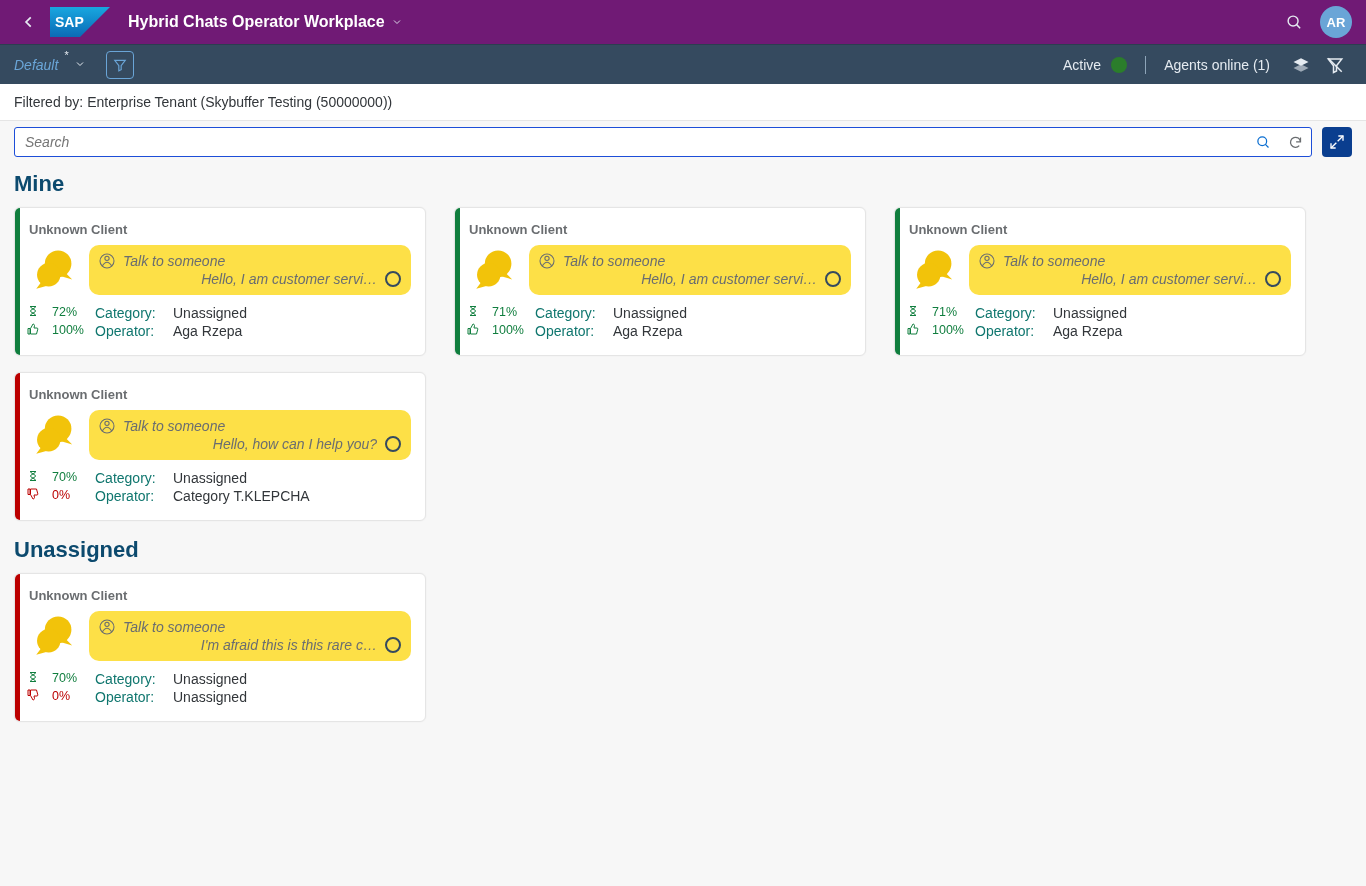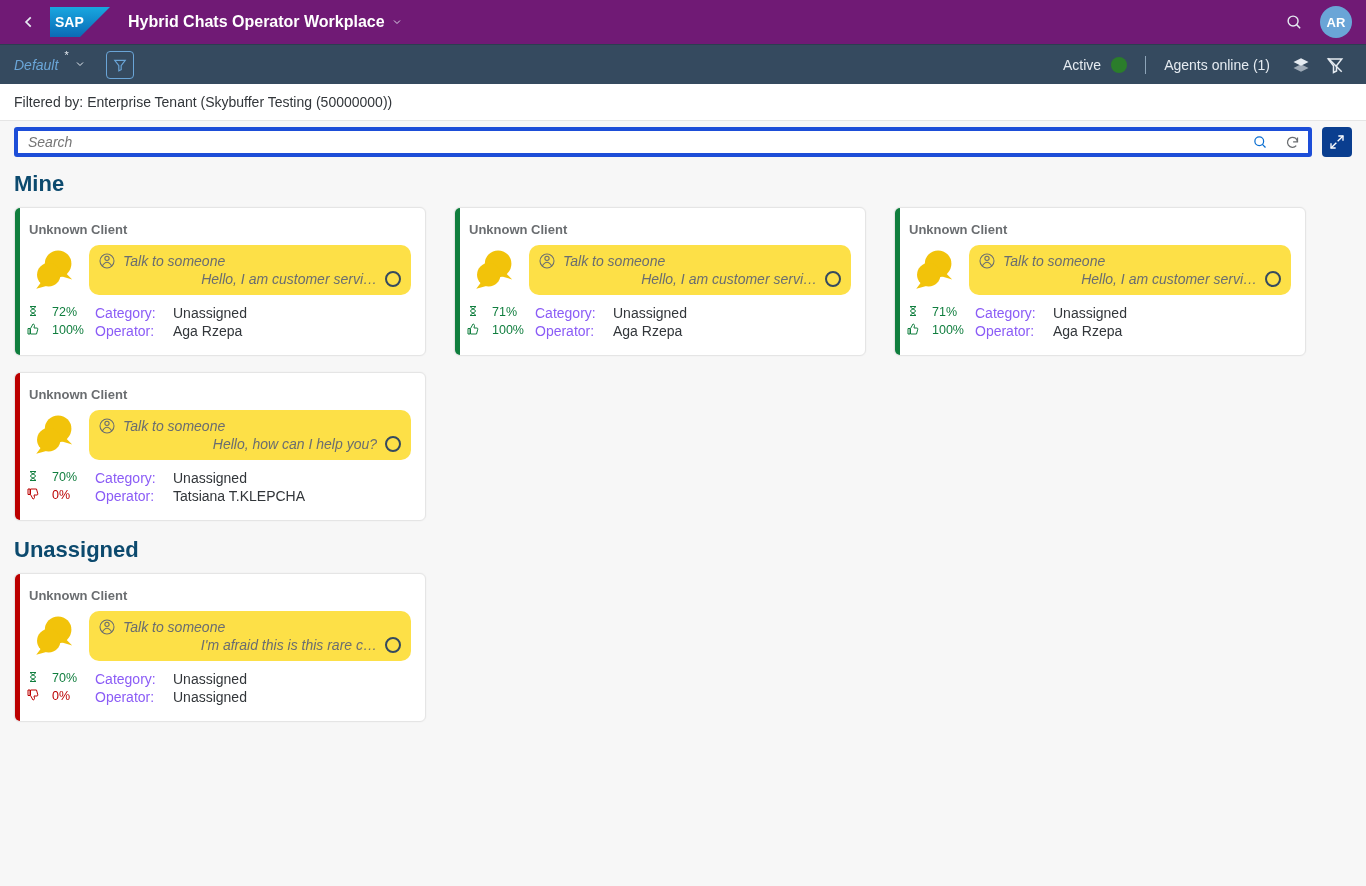--- a/index.html
+++ b/index.html
@@ -74,21 +74,21 @@
   
   .filterinfo{
     background:#fff;border-bottom:1px solid #e5e5e5;
     padding:10px 14px;font-size:14px;color:#32363a;
   }
   
   .searchrow{
     padding:6px 14px;display:flex;align-items:center;gap:10px;
   }
   .searchfield{
-    flex:1;position:relative;background:#fff;border:4px solid #1d4ed8;border-radius:3px;
+    flex:1;position:relative;background:#fff;border:1px solid #1d4ed8;border-radius:3px;
     height:30px;display:flex;align-items:center;
   }
   .searchfield input{
     flex:1;border:none;outline:none;height:100%;padding:0 10px;
     font-style:italic;color:#888;font-size:14px;background:transparent;
   }
   .searchfield .sicon{width:32px;display:flex;align-items:center;justify-content:center;cursor:pointer;}
   .expand-btn{
     width:30px;height:30px;border-radius:4px;background:#0a3e8f;
     display:flex;align-items:center;justify-content:center;cursor:pointer;
@@ -123,21 +123,21 @@
   }
   .msg-bottom .txt{flex:1;text-align:right;padding-right:8px;white-space:nowrap;overflow:hidden;text-overflow:ellipsis;}
   .circle-o{width:16px;height:16px;border:2px solid #354a5f;border-radius:50%;flex:0 0 16px;}
   .card-footer{display:flex;gap:10px;margin-top:10px;align-items:flex-start;}
   .metrics{flex:0 0 58px;font-size:12.5px;}
   .metrics .m{display:flex;align-items:flex-start;gap:13px;margin-bottom:4px;}
   .m.green{color:#107e3e;}
   .m.red{color:#b00;}
   .meta{flex:1;font-size:14px;color:#32363a;}
   .meta .row{display:flex;gap:6px;margin-bottom:2px;}
-  .meta .lbl{color:#8b5cf6;min-width:72px;}
+  .meta .lbl{color:#0f766e;min-width:72px;}
 </style>
 </head>
 <body>
 
 <div class="shellbar">
   <div class="back">
     <svg width="14" height="14" viewBox="0 0 24 24" fill="none" stroke="#e5ebf1" stroke-width="3">
         <polyline points="15 4 7 12 15 20"></polyline>
       </svg>
   </div>
@@ -451,21 +451,21 @@
           <span>0%</span>
         </div>
       </div>
       <div class="meta">
         <div class="row">
                 <span class="lbl">Category:</span>
                 <span>Unassigned</span>
               </div>
         <div class="row">
                 <span class="lbl">Operator:</span>
-                <span>Tatsiana T.KLEPCHA</span>
+                <span>Category T.KLEPCHA</span>
               </div>
       </div>
     </div>
   </div>
       </div>
     </div>
     <div class="section">
       <h2>Unassigned</h2>
       <div class="card-row">
         <div class="card red">

